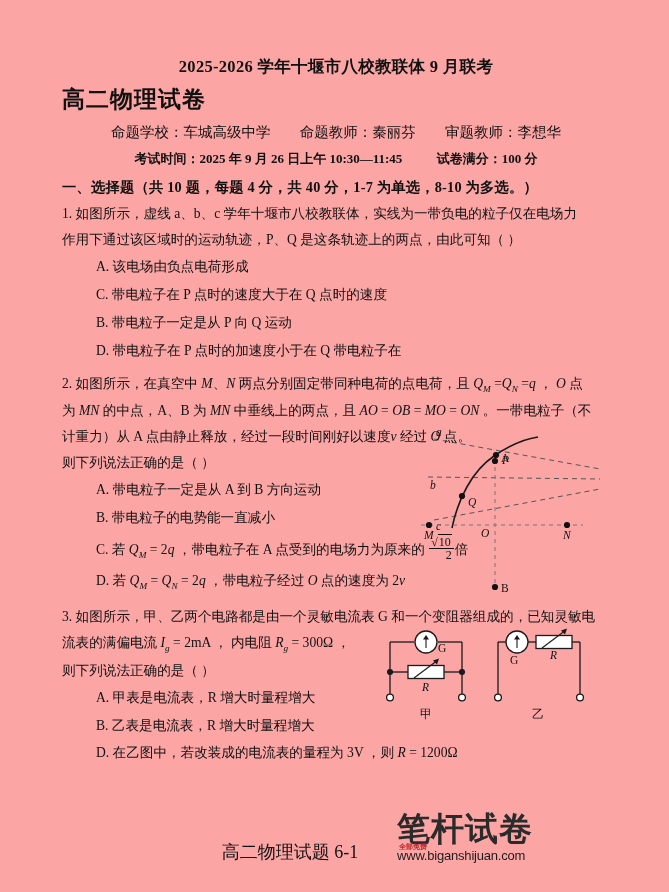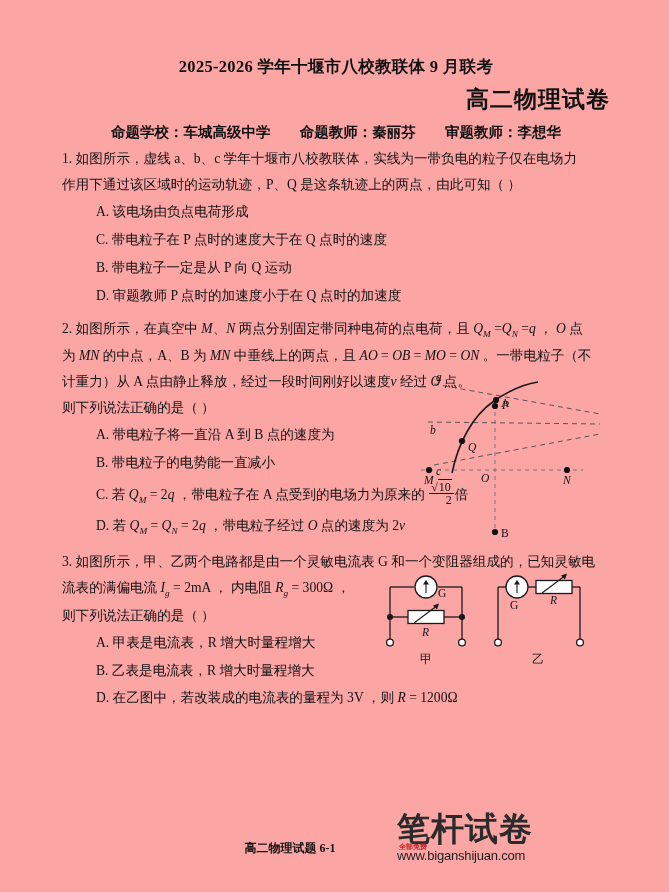--- a/index.html
+++ b/index.html
@@ -32,29 +32,29 @@
 
   
   .title-1 {
     text-align: center;
     font-weight: bold;
     font-size: 16.5px;
     letter-spacing: 0.3px;
     margin: 0 0 6px 0;
   }
   .title-2 {
-    text-align: right;
+    text-align: left;
     font-weight: bold;
     font-size: 23px;
     letter-spacing: 1px;
     margin: 4px 0 8px 0;
   }
   .meta-line {
     text-align: center;
-    font-weight: bold;
+    font-weight: normal;
     font-size: 14.5px;
     margin: 6px 0 4px 0;
   }
   .meta-line .gap { display: inline-block; width: 22px; }
   .meta-sub {
     text-align: center;
     font-size: 13px;
     margin: 8px 0 2px 0;
     font-weight: bold;
   }
@@ -124,22 +124,21 @@
     fill: #111;
   }
 
   
   .footer {
     position: absolute;
     left: 0;
     top: 840px;
     width: 580px;
     text-align: center;
-    font-size: 12px;
-    font-weight: bold;
+    font-size: 18px;
   }
   .watermark {
     position: absolute;
     left: 397px;
     top: 812px;
     width: 250px;
     text-align: left;
   }
   .wm-main {
     font-family: "Liberation Sans", sans-serif;
@@ -176,34 +175,40 @@
 
     <div class="title-1">2025-2026 学年十堰市八校教联体 9 月联考</div>
     <div class="title-2">高二物理试卷</div>
     <div class="meta-line">
       <span>命题学校：车城高级中学</span>
       <span class="gap"></span>
       <span>命题教师：秦丽芬</span>
       <span class="gap"></span>
       <span>审题教师：李想华</span>
     </div>
-
+    <div class="meta-sub">
+      <span>考试时间：2025 年 9 月 26 日上午 10:30—11:45</span>
+      <span class="gap2"></span>
+      <span>试卷满分：100 分</span>
+    </div>
+
+    <div class="section-head">一、选择题（共 10 题，每题 4 分，共 40 分，1-7 为单选，8-10 为多选。）</div>
 
     <div class="q">
       <p>
         <span>1.</span>
         <span>如图所示，虚线 a、b、c 学年十堰市八校教联体，实线为一带负电的粒子仅在电场力</span>
       </p>
       <p>作用下通过该区域时的运动轨迹，P、Q 是这条轨迹上的两点，由此可知（     ）</p>
 
       <div class="opts">
         <p>A. 该电场由负点电荷形成</p>
         <p>C. 带电粒子在 P 点时的速度大于在 Q 点时的速度</p>
         <p>B. 带电粒子一定是从 P 向 Q 运动</p>
-        <p>D. 审题教师 P 点时的加速度小于在 Q 点时的加速度</p>
+        <p>D. 带电粒子在 P 点时的加速度小于在 Q 带电粒子在</p>
       </div>
 
       <div class="fig" id="fig-q1">
         <svg width="186" height="106" viewBox="0 0 186 106">
 
           <line x1="12" y1="12" x2="178" y2="42" stroke="#555" stroke-width="1" stroke-dasharray="5,4"></line>
 
           <line x1="6" y1="50" x2="178" y2="52" stroke="#555" stroke-width="1" stroke-dasharray="5,4"></line>
 
           <line x1="12" y1="93" x2="178" y2="62" stroke="#555" stroke-width="1" stroke-dasharray="5,4"></line>
@@ -233,21 +238,21 @@
       <p>
         为 <span class="ital">MN</span> 的中点，A、B 为 <span class="ital">MN</span> 中垂线上的两点，且
         <span class="nowrap"><span class="ital">AO</span> = <span class="ital">OB</span> = <span class="ital">MO</span> = <span class="ital">ON</span></span> 。一带电粒子（不
       </p>
       <p>
         计重力）从 A 点由静止释放，经过一段时间刚好以速度<span class="ital">v</span> 经过 <span class="ital">O</span> 点。
       </p>
       <p>则下列说法正确的是（     ）</p>
 
       <div class="opts">
-        <p>A. 带电粒子将一直沿 A 到 B 点的速度为</p>
+        <p>A. 带电粒子一定是从 A 到 B 方向运动</p>
         <p>B. 带电粒子的电势能一直减小</p>
         <p style="line-height:2.6;">
           C. 若 <span class="nowrap"><span class="ital">Q</span><sub>M</sub> = 2<span class="ital">q</span></span> ，带电粒子在 A 点受到的电场力为原来的
           <span class="frac">
             <span class="num"><span class="sqrt">√<span class="bar">10</span></span></span>
             <span class="den">2</span>
           </span>倍
         </p>
         <p>
           D. 若 <span class="nowrap"><span class="ital">Q</span><sub>M</sub> = <span class="ital">Q</span><sub>N</sub> = 2<span class="ital">q</span></span> ，带电粒子经过 <span class="ital">O</span> 点的速度为 2<span class="ital">v</span>

